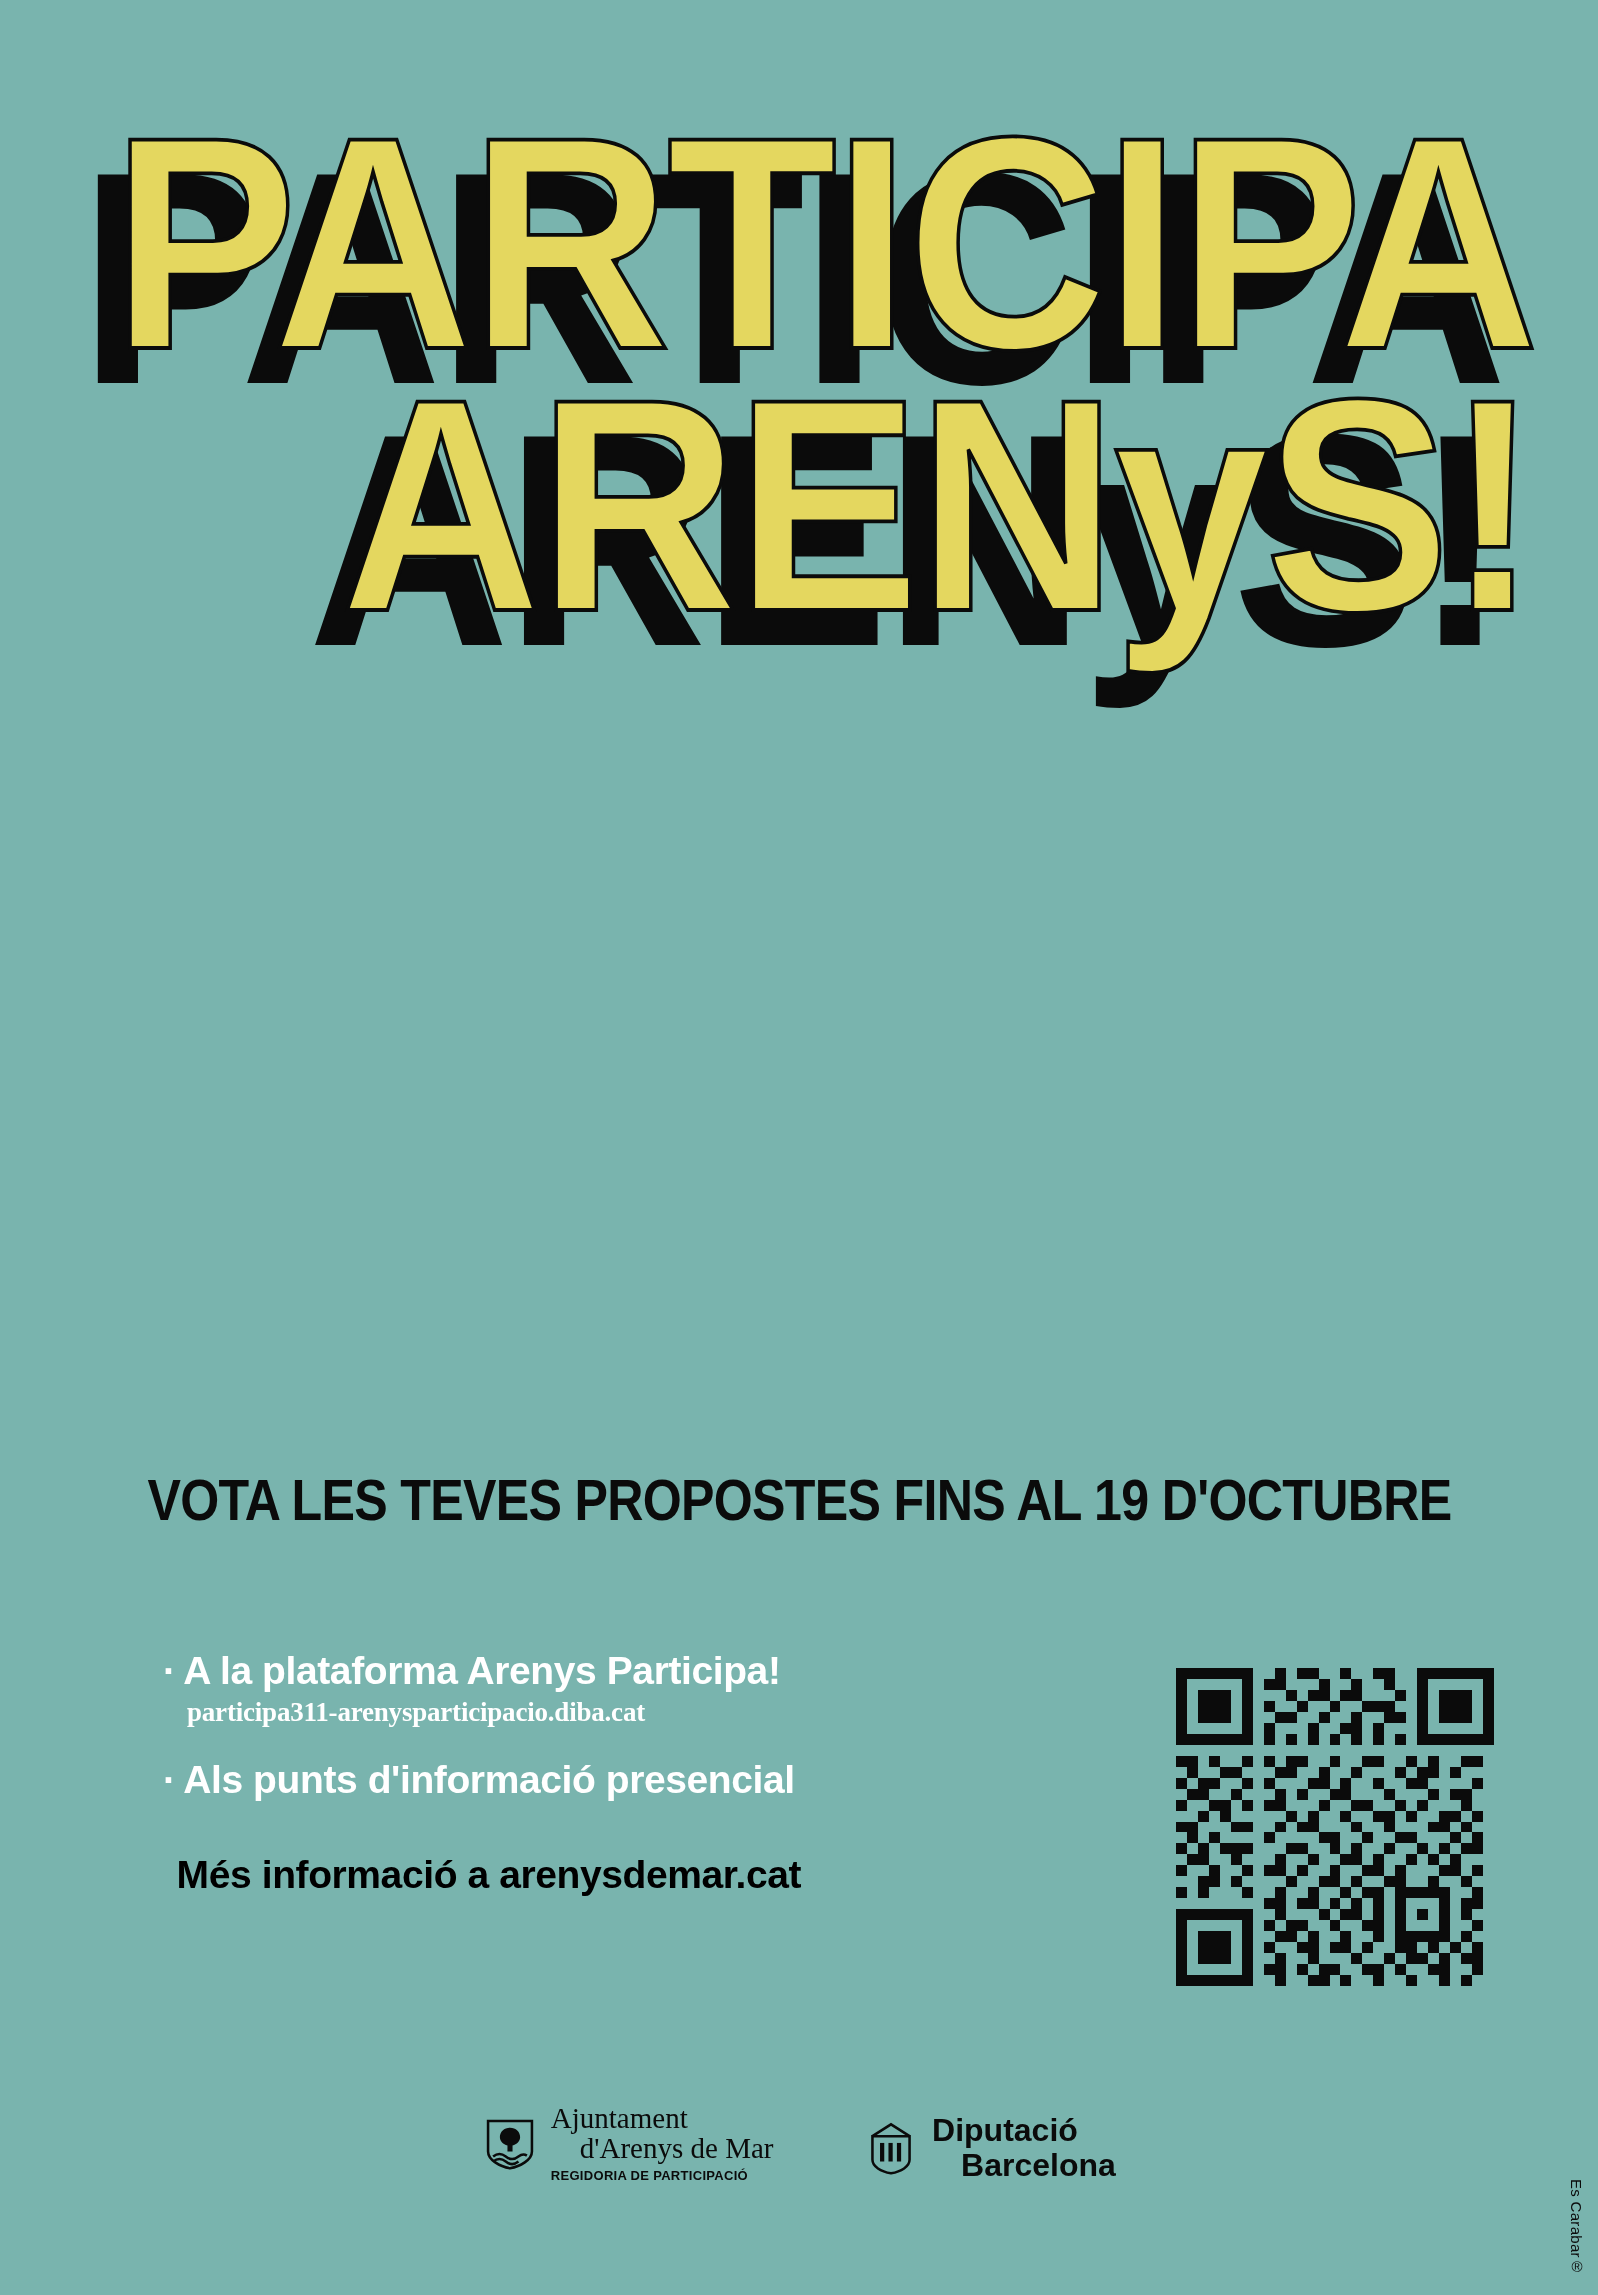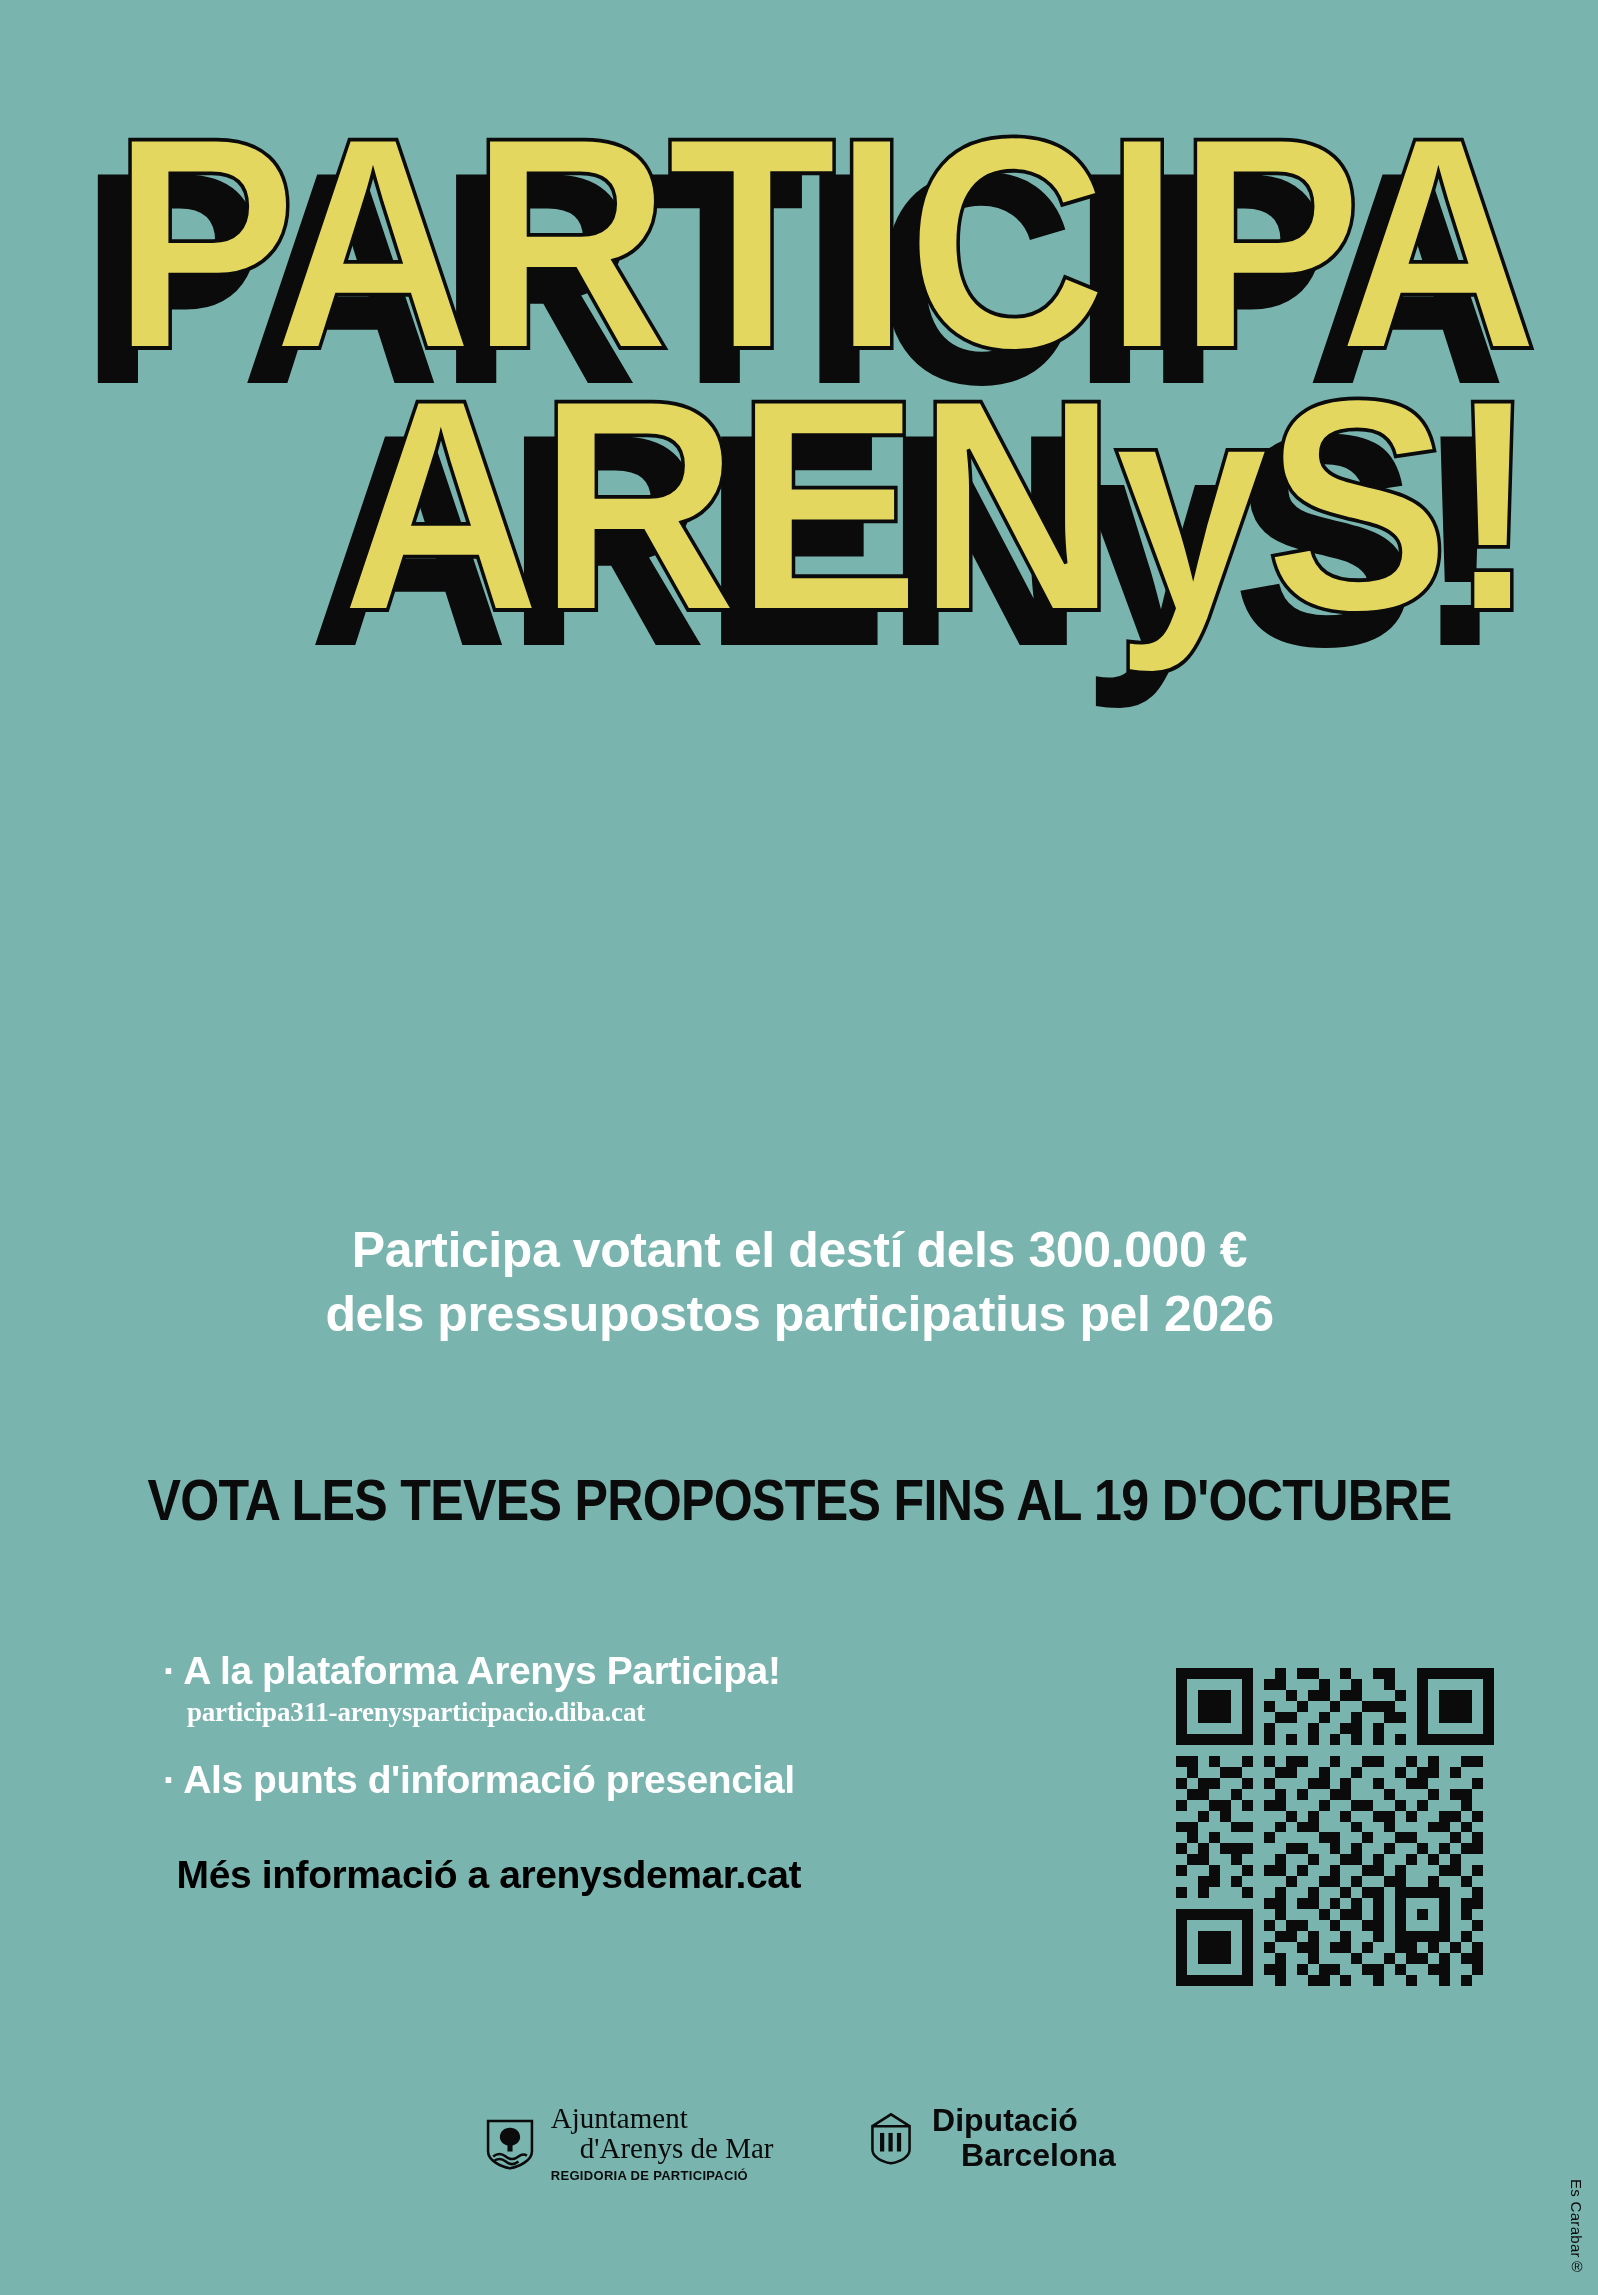--- a/index.html
+++ b/index.html
@@ -146,21 +146,21 @@
   }
 
   
   .logos {
     position: absolute;
     left: 0;
     right: 0;
     top: 2103px;
     display: flex;
     justify-content: center;
-    align-items: flex-start;
+    align-items: flex-end;
     gap: 91px;
   }
   .logo {
     display: flex;
     align-items: center;
     gap: 13.6px;
     color: #0b0b0b;
   }
   .logo-mark {
     width: 54px;
@@ -214,24 +214,20 @@
     <div class="headline-line line1">
       <div class="shadow">PARTICIPA</div>
       <div class="front">PARTICIPA</div>
     </div>
     <div class="headline-line line2">
       <div class="shadow"><span>AREN</span><span>y</span><span>S!</span></div>
       <div class="front"><span>AREN</span><span class="lower">y</span><span>S!</span></div>
     </div>
   </div>
 
-  <div class="subtitle">
-    <div>Participa votant el destí dels 300.000 €</div>
-    <div>dels pressupostos participatius pel 2026</div>
-  </div>
 
   <div class="cta">VOTA LES TEVES PROPOSTES FINS AL 19 D'OCTUBRE</div>
 
   <div class="details">
     <div class="bullet">
       <span class="dot">·</span><span>A la plataforma Arenys Participa!</span>
     </div>
     <div class="url">participa311-arenysparticipacio.diba.cat</div>
     <div class="bullet bullet2">
       <span class="dot">·</span><span>Als punts d'informació presencial</span>

